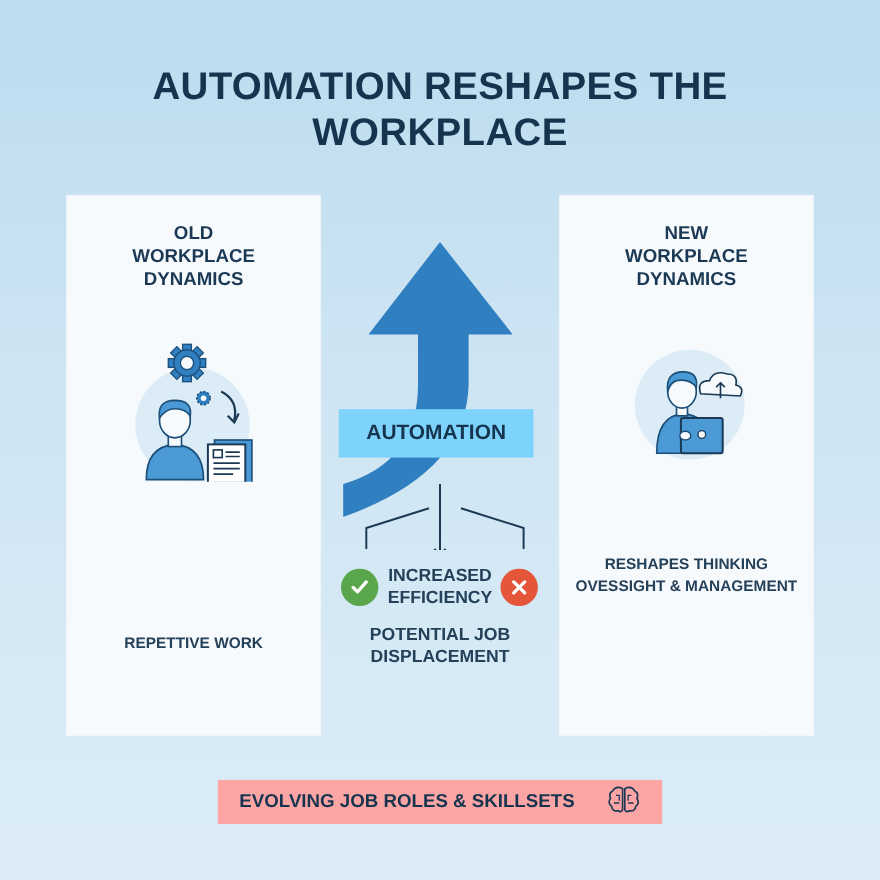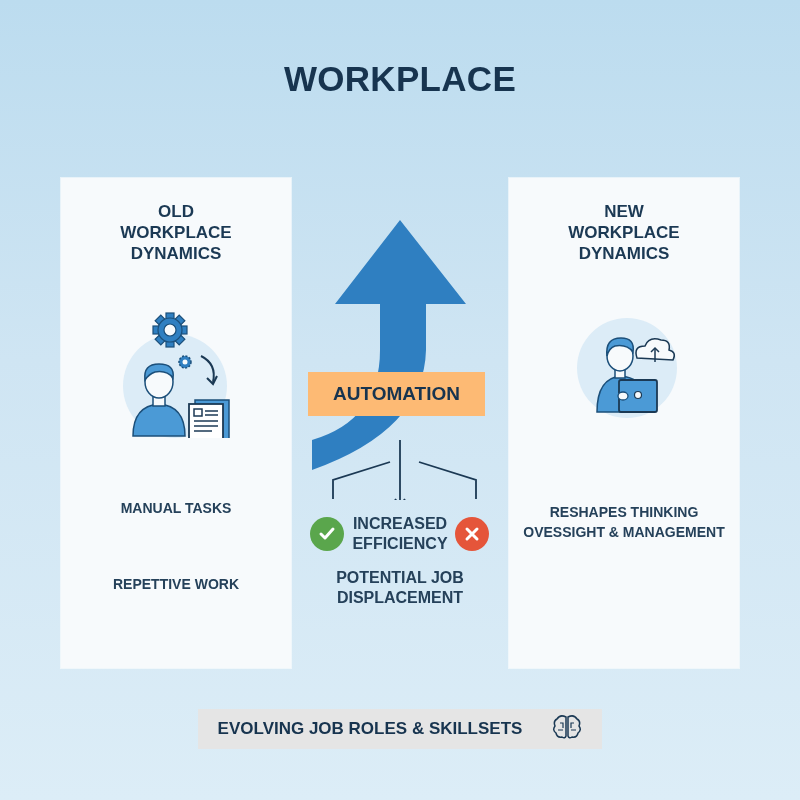--- a/index.html
+++ b/index.html
@@ -29,44 +29,45 @@
   .icon-wrap { position: absolute; }
   .panel.left .icon-wrap { left: 56px; top: 130px; width: 120px; height: 130px; }
   .panel.right .icon-wrap { left: 66px; top: 140px; width: 104px; height: 100px; }
   .item {
     position: absolute; left: 0; width: 100%; text-align: center;
     font-weight: 700; font-size: 14px; line-height: 20px; color: #25415a;
   }
   .arrow-wrap { position: absolute; left: 300px; top: 200px; width: 200px; height: 290px; }
   .automation-label {
     position: absolute; left: 308px; top: 372px; width: 177px; height: 44px;
-    background: #fdba74; text-align: center; line-height: 44px;
+    background: #7dd3fc; text-align: center; line-height: 44px;
     font-weight: 700; font-size: 19px; color: #17344f;
   }
   .branch { position: absolute; left: 300px; top: 430px; width: 200px; height: 70px; }
   .badge {
     position: absolute; width: 34px; height: 34px; border-radius: 50%;
     display: flex; align-items: center; justify-content: center;
   }
   .badge.check { left: 310px; top: 517px; background: #5aa64c; }
   .badge.cross { left: 455px; top: 517px; background: #e5553a; }
   .mid-text {
     position: absolute; text-align: center; font-weight: 700; font-size: 16px;
     line-height: 20px; color: #25415a;
   }
   .footer {
     position: absolute; left: 198px; top: 709px; width: 404px; height: 40px;
-    background: #e5e5e5; display: flex; align-items: center; justify-content: center; gap: 30px;
+    background: #fca5a5; display: flex; align-items: center; justify-content: center; gap: 30px;
   }
   .footer-text { font-weight: 700; font-size: 17px; color: #17344f; }
 </style>
 </head>
 <body>
 
 <div class="title">
+  <div>AUTOMATION RESHAPES THE</div>
   <div>WORKPLACE</div>
 </div>
 
 <div class="panel left">
   <div class="panel-title">
     <div>OLD</div>
     <div>WORKPLACE</div>
     <div>DYNAMICS</div>
   </div>
   <div class="icon-wrap">
@@ -104,21 +105,20 @@
       <rect x="78" y="92" width="34" height="40" fill="#4b9ad6" stroke="#1b4f7a" stroke-width="1.5"></rect>
       <rect x="72" y="96" width="34" height="36" fill="#ffffff" stroke="#1b3954" stroke-width="1.8"></rect>
       <rect x="77" y="101" width="8" height="7" fill="none" stroke="#1b3954" stroke-width="1.5"></rect>
       <line x1="88" y1="103" x2="101" y2="103" stroke="#1b3954" stroke-width="1.5"></line>
       <line x1="88" y1="107" x2="101" y2="107" stroke="#1b3954" stroke-width="1.5"></line>
       <line x1="77" y1="113" x2="101" y2="113" stroke="#1b3954" stroke-width="1.5"></line>
       <line x1="77" y1="118" x2="101" y2="118" stroke="#1b3954" stroke-width="1.5"></line>
       <line x1="77" y1="123" x2="95" y2="123" stroke="#1b3954" stroke-width="1.5"></line>
     </svg>
   </div>
-  <div class="item" style="top:320px;">MANUAL TASKS</div>
   <div class="item" style="top:362px;margin-top:34px;">REPETTIVE WORK</div>
 </div>
 
 <div class="arrow-wrap">
   <svg width="200" height="290" viewBox="0 0 200 290">
     <path d="M100 20 L166 104 L126 104 L126 150 Q124 230 12 270 L12 240 Q80 220 80 150 L80 104 L35 104 Z" fill="#2f7fc1"></path>
   </svg>
 </div>
 
 <div class="automation-label">AUTOMATION</div>

